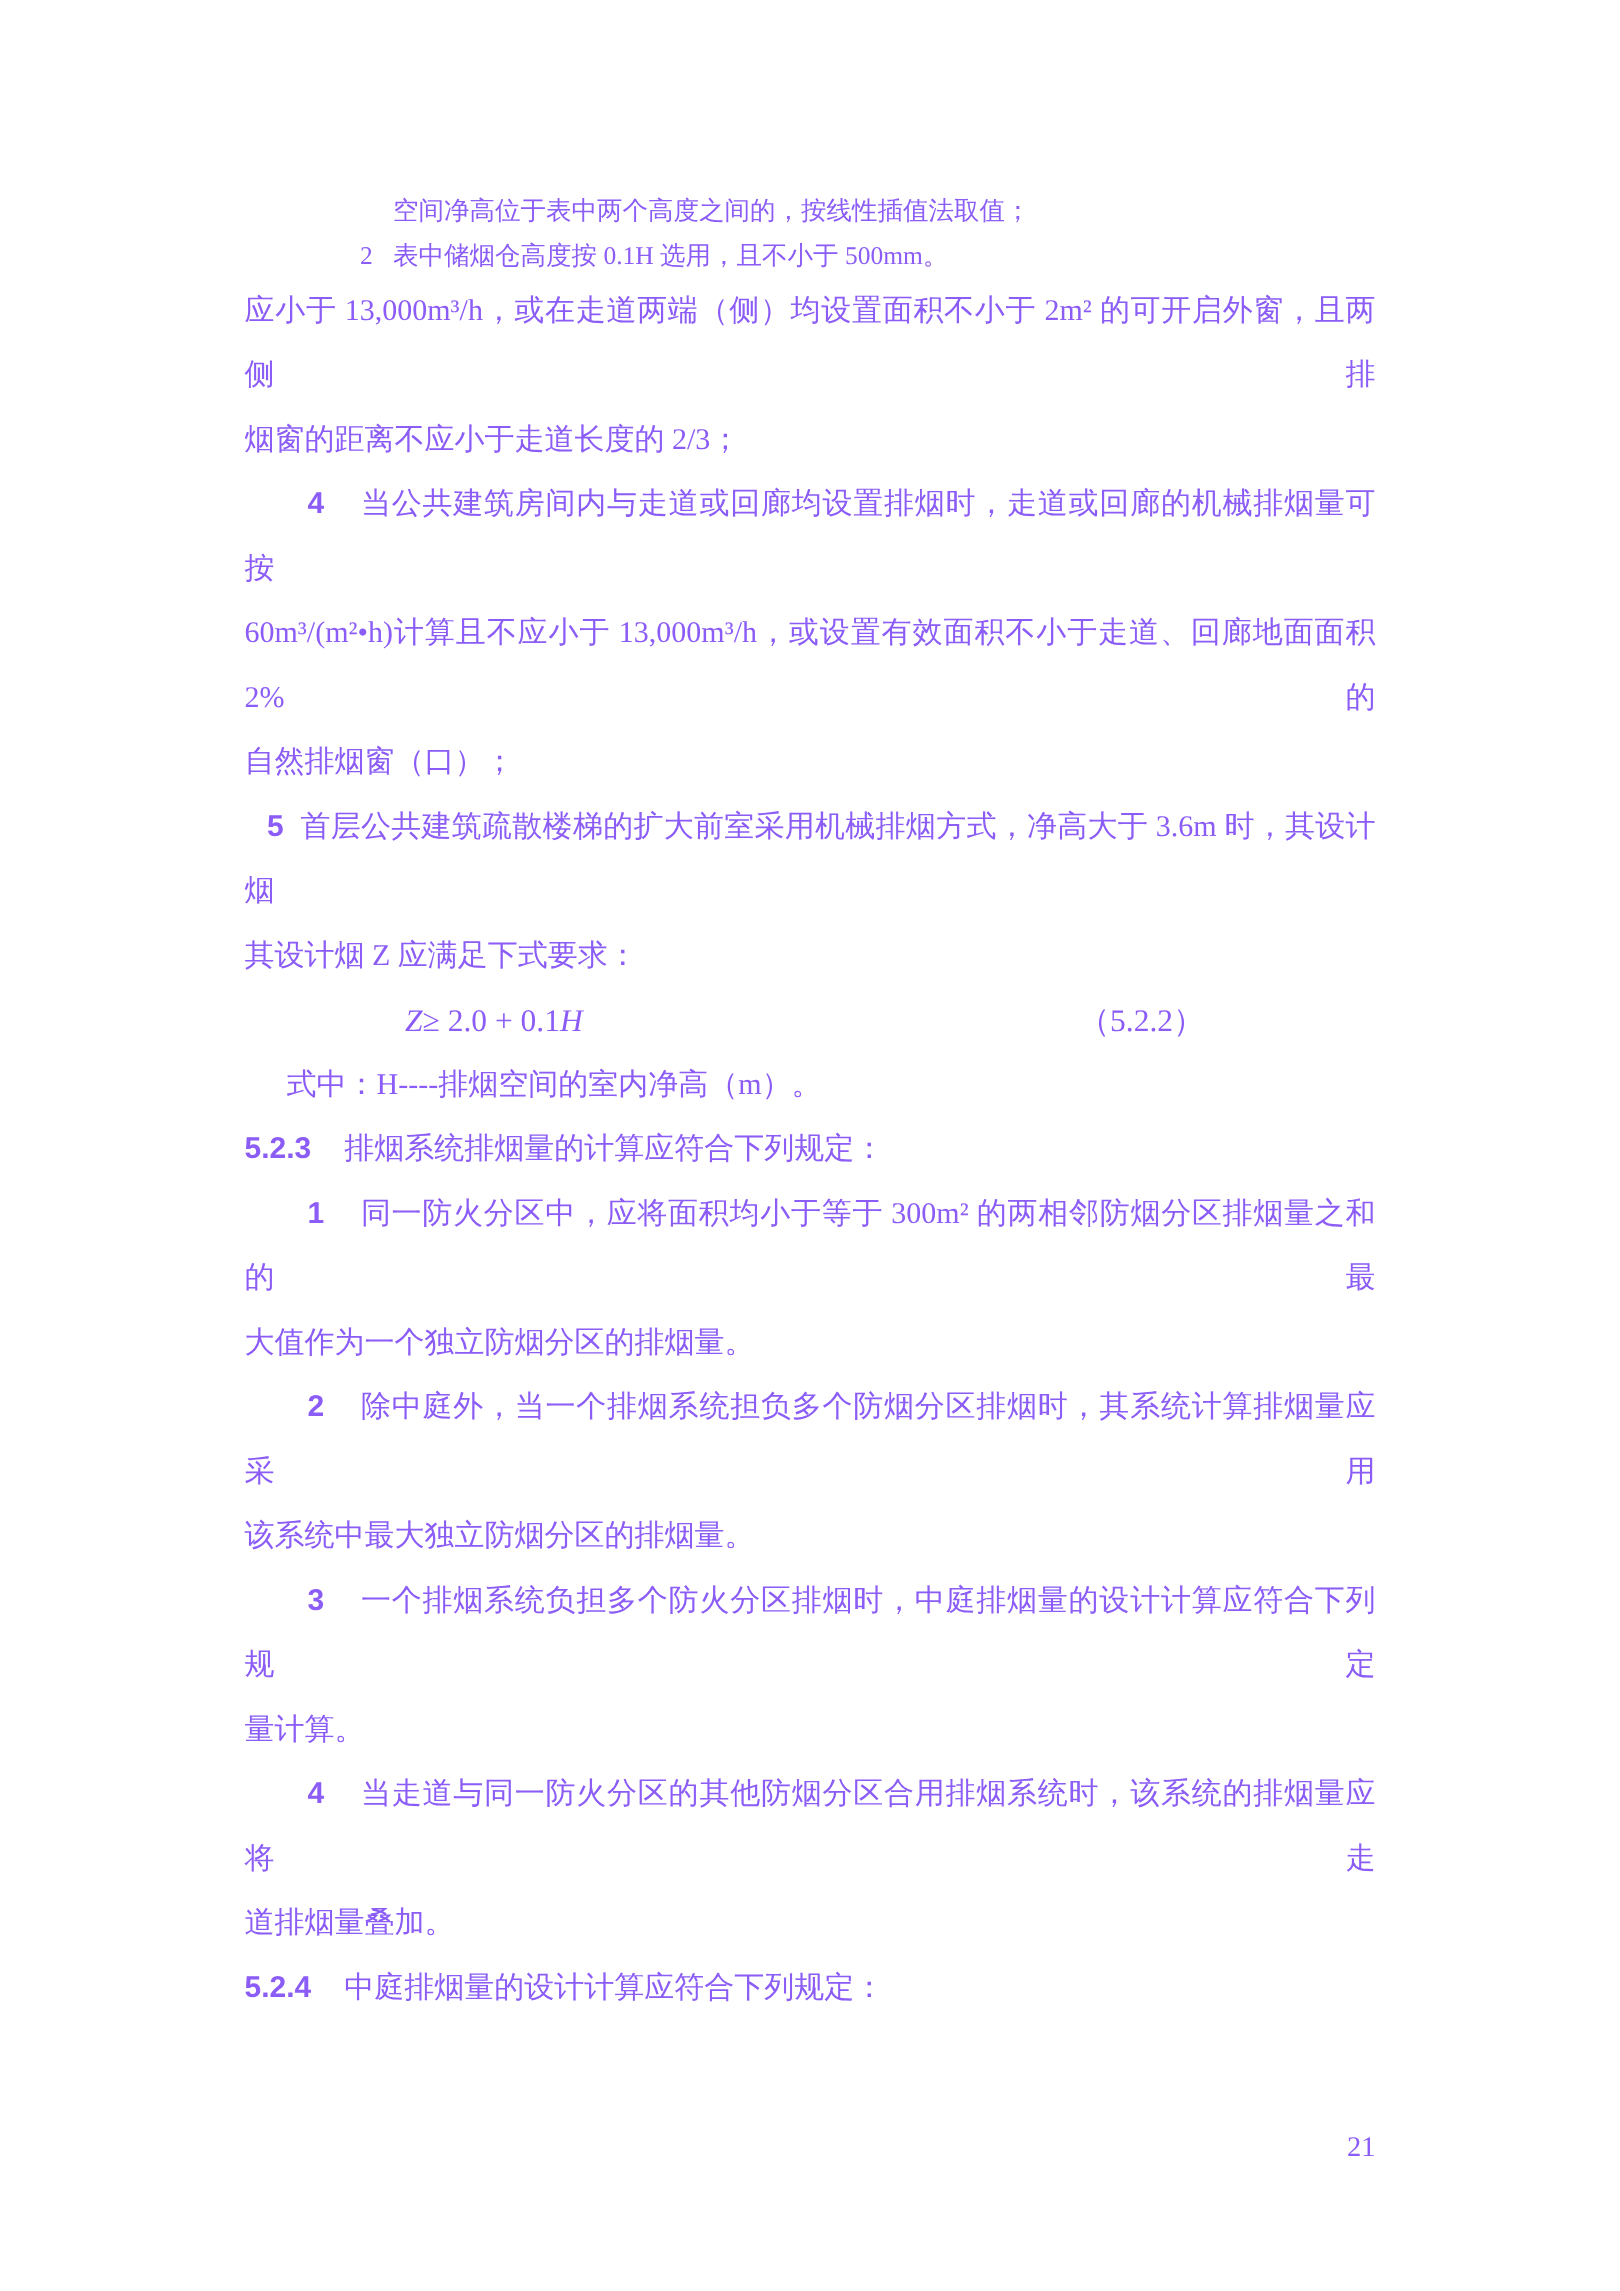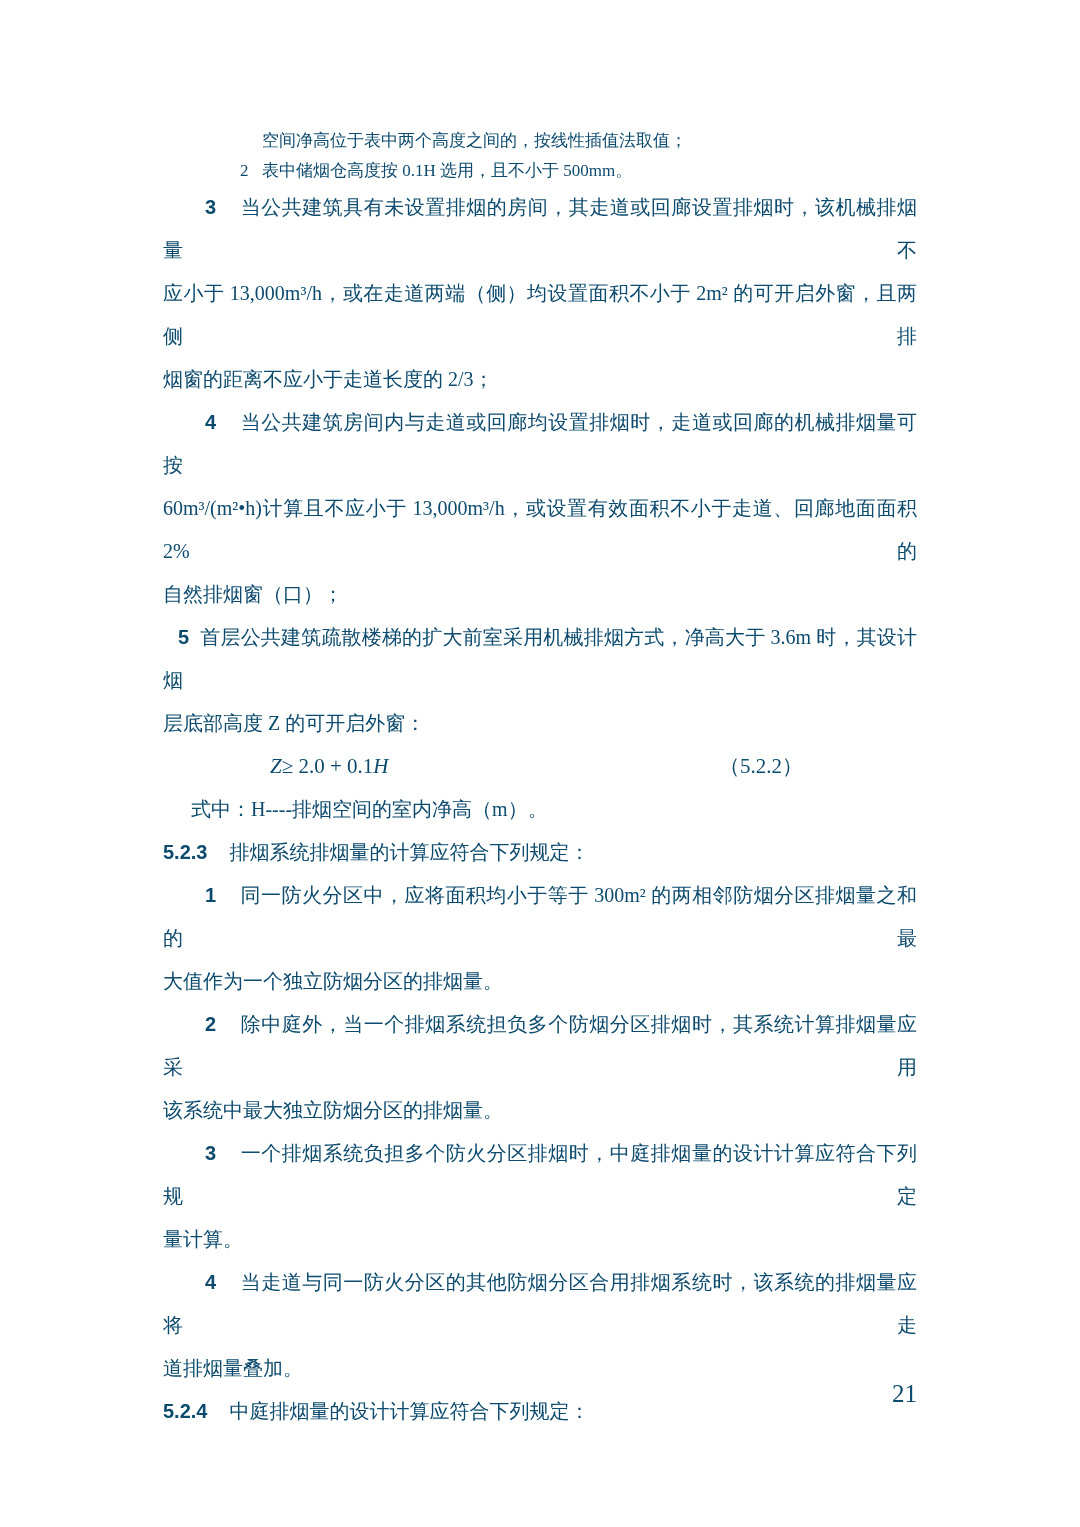--- a/index.html
+++ b/index.html
@@ -1,21 +1,21 @@
 <!DOCTYPE html>
 <html><head>
 <meta charset="utf-8">
 <style>
   html, body { margin: 0; padding: 0; background: #ffffff; }
   .page {
     position: relative;
     width: 1080px;
     height: 1527px;
     background: #ffffff;
-    color: #0c4a6e;
+    color: #8b5cf6;
     font-family: "Liberation Serif", "DejaVu Serif", serif;
     overflow: hidden;
   }
   .content { padding: 126px 163px 0 163px; }
   .block { font-size: 20px; line-height: 43px; }
   .block.note { font-size: 17px; line-height: 30px; }
   .note .line { padding-left: 99px; }
   .note .marker { display: inline-block; width: 22px; margin-left: -22px; }
   .line.fill { text-align: justify; text-align-last: justify; }
   .item .line.first { text-indent: 42px; }
@@ -30,44 +30,43 @@
   .where .line { text-indent: 28px; }
   .formula-row {
     display: flex;
     align-items: baseline;
     font-size: 21px;
     line-height: 43px;
     padding-left: 107px;
   }
   .f-var { font-style: italic; }
   .f-num { margin-left: auto; margin-right: 114px; }
-  .page-number { position: absolute; top: 1380px; right: 163px; font-size: 25px; }
+  .page-number { position: absolute; top: 1421px; right: 163px; font-size: 19px; }
 </style>
 </head>
 <body>
 
 <div class="page">
   <div class="content">
       <div class="block note">
         <div class="line"><span>空间净高位于表中两个高度之间的，按线性插值法取值；</span></div>
         <div class="line"><span class="marker">2</span><span>表中储烟仓高度按 0.1H 选用，且不小于 500mm。</span></div>
       </div>
       <div class="block item">
-        <div class="line fill first"><span class="num">3</span><span>当公共建筑具有未设置排烟的房间，其走道或回廊设置排烟时，该机械排烟量不</span></div>
         <div class="line fill"><span>应小于 13,000m³/h，或在走道两端（侧）均设置面积不小于 2m² 的可开启外窗，且两侧排</span></div>
         <div class="line"><span>烟窗的距离不应小于走道长度的 2/3；</span></div>
       </div>
       <div class="block item">
         <div class="line fill first"><span class="num">4</span><span>当公共建筑房间内与走道或回廊均设置排烟时，走道或回廊的机械排烟量可按</span></div>
         <div class="line fill"><span>60m³/(m²•h)计算且不应小于 13,000m³/h，或设置有效面积不小于走道、回廊地面面积 2%的</span></div>
         <div class="line"><span>自然排烟窗（口）；</span></div>
       </div>
       <div class="block item tight">
         <div class="line fill first"><span class="num">5</span><span>首层公共建筑疏散楼梯的扩大前室采用机械排烟方式，净高大于 3.6m 时，其设计烟</span></div>
-        <div class="line"><span>层底部高度 Z 的可开启外窗：</span></div>
+        <div class="line"><span>其设计烟 Z 应满足下式要求：</span></div>
       </div>
       <div class="block formula formula-row">
         <span class="f-var">Z</span>
         <span> ≥ 2.0 + 0.1</span>
         <span class="f-var">H</span>
         <span class="f-num">（5.2.2）</span>
       </div>
       <div class="block where">
         <div class="line"><span>式中：H----排烟空间的室内净高（m）。</span></div>
       </div>

